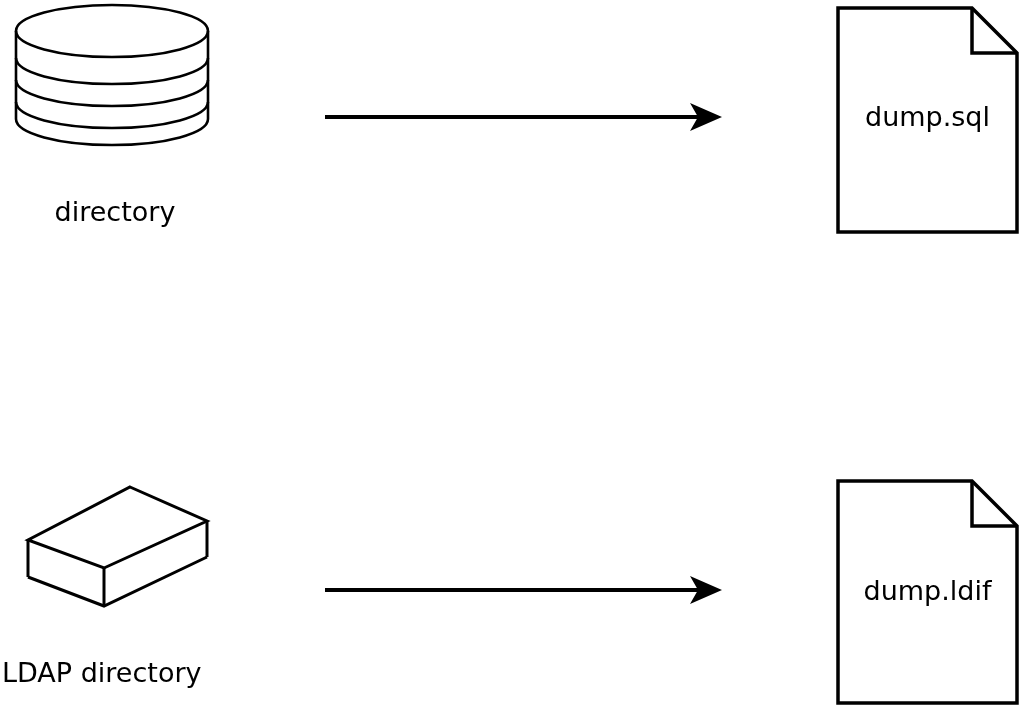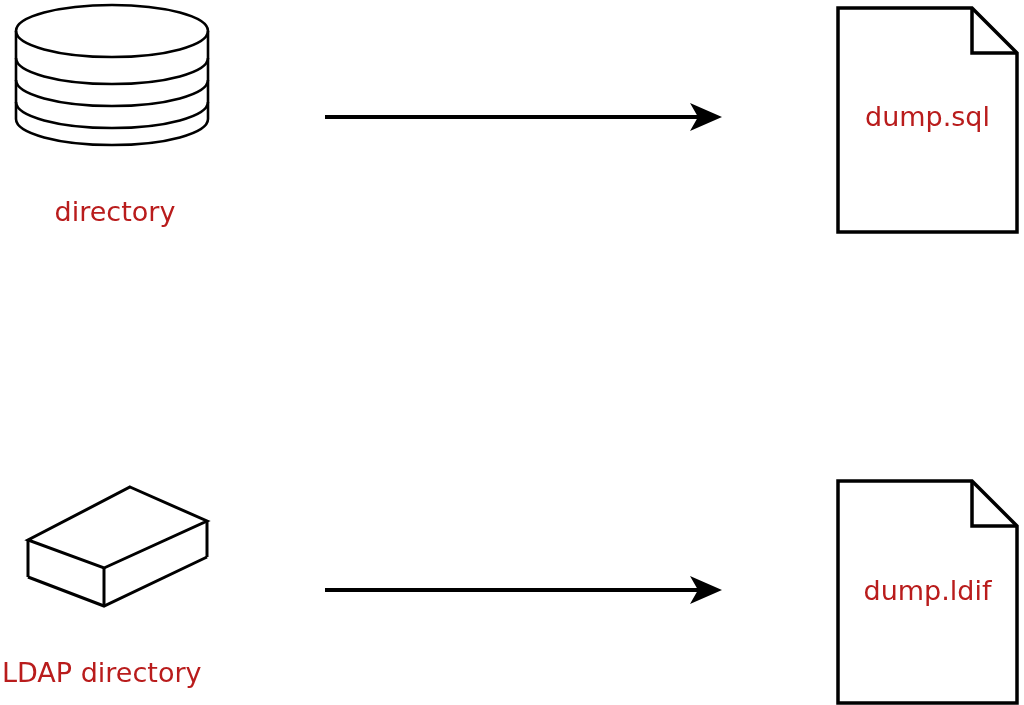--- a/index.html
+++ b/index.html
@@ -17,21 +17,21 @@
   }
   .diagram-svg {
     position: absolute;
     left: 0;
     top: 0;
     width: 1024px;
     height: 705px;
   }
   .label {
     position: absolute;
-    color: #b91c1c;
+    color: #000000;
     font-size: 27px;
     line-height: 1.2;
     white-space: nowrap;
   }
   .label.center { text-align: center; }
 </style>
 </head>
 <body>
 
 <div class="canvas">

